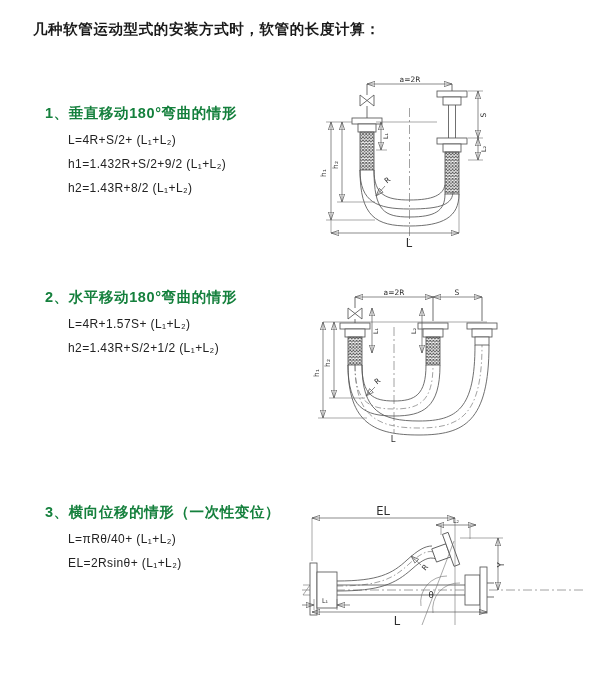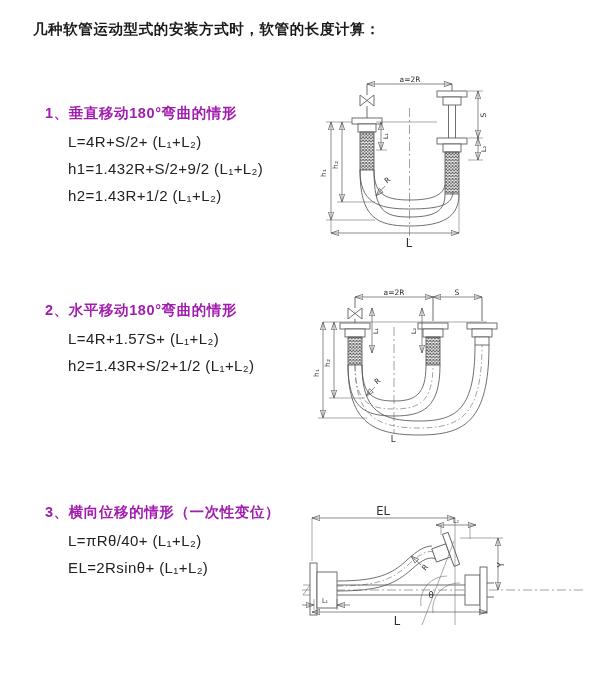--- a/index.html
+++ b/index.html
@@ -5,24 +5,24 @@
   html,body{margin:0;padding:0;}
   .page{
     position:relative;width:600px;height:675px;background:#ffffff;overflow:hidden;
     font-family:"Liberation Sans","DejaVu Sans",sans-serif;color:#1c1c1c;
   }
   .doc-title{
     position:absolute;left:33px;top:20px;font-size:14.5px;font-weight:700;
     letter-spacing:0.6px;color:#1a1a1a;white-space:nowrap;
   }
   .sec{position:absolute;left:45px;}
-  .sec-heading{font-size:14.5px;font-weight:700;letter-spacing:0.6px;color:#a21caf;white-space:nowrap;}
-  .formula{margin:10px 0 0 23px;font-size:15px;font-weight:500;letter-spacing:0.4px;color:#222;white-space:nowrap;}
+  .sec-heading{font-size:14.5px;font-weight:700;letter-spacing:0.6px;color:#15803d;white-space:nowrap;}
+  .formula{margin:10px 0 0 23px;font-size:12px;font-weight:500;letter-spacing:0.4px;color:#222;white-space:nowrap;}
   #sec1{top:104px;}
-  #sec2{top:301px;}
+  #sec2{top:288px;}
   #sec3{top:503px;}
   svg{position:absolute;overflow:visible;}
   #diagram1{left:315px;top:70px;}
   #diagram2{left:315px;top:283px;}
   #diagram3{left:300px;top:505px;}
   svg line, svg path, svg rect, svg polygon{stroke:#565656;fill:none;stroke-width:0.85;}
   svg .fl{fill:#ffffff;}
   svg .hatch1{fill:url(#hx1);}
   svg .hatch2{fill:url(#hx2);}
   svg .cl{stroke:#6f6f6f;stroke-width:0.65;stroke-dasharray:9 3 2 3;}
@@ -38,21 +38,21 @@
 <body>
 
 <div class="page">
 
   <div class="doc-title">几种软管运动型式的安装方式时，软管的长度计算：</div>
 
   <section class="sec" id="sec1">
     <div class="sec-heading">1、垂直移动180°弯曲的情形</div>
     <div class="formula">L=4R+S/2+ (L₁+L₂)</div>
     <div class="formula">h1=1.432R+S/2+9/2 (L₁+L₂)</div>
-    <div class="formula">h2=1.43R+1/2 (L₁+L₂)</div>
+    <div class="formula">h2=1.43R+8/2 (L₁+L₂)</div>
   </section>
 
   <section class="sec" id="sec2">
     <div class="sec-heading">2、水平移动180°弯曲的情形</div>
     <div class="formula">L=4R+1.57S+ (L₁+L₂)</div>
     <div class="formula">h2=1.43R+S/2+1/2 (L₁+L₂)</div>
   </section>
 
   <section class="sec" id="sec3">
     <div class="sec-heading">3、横向位移的情形（一次性变位）</div>

